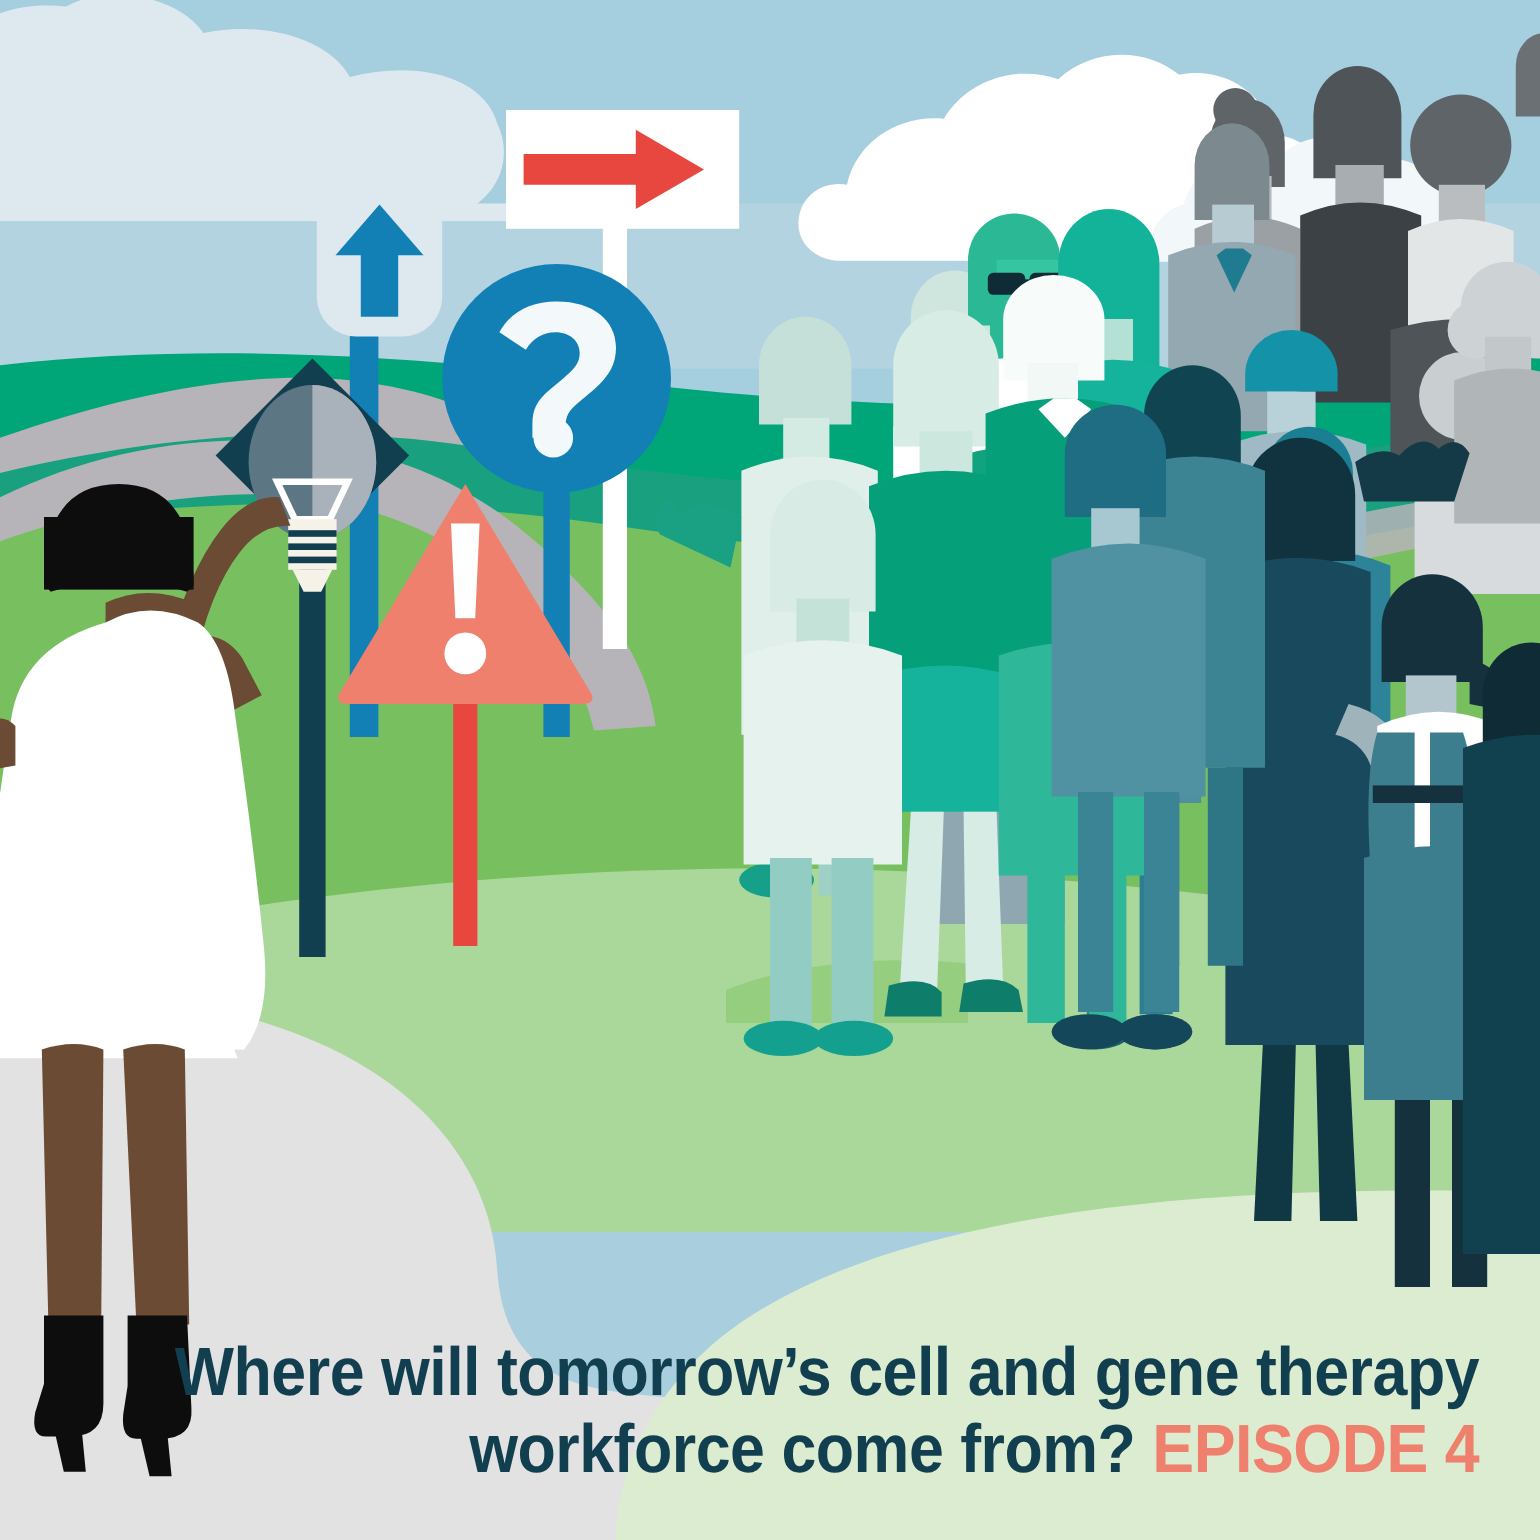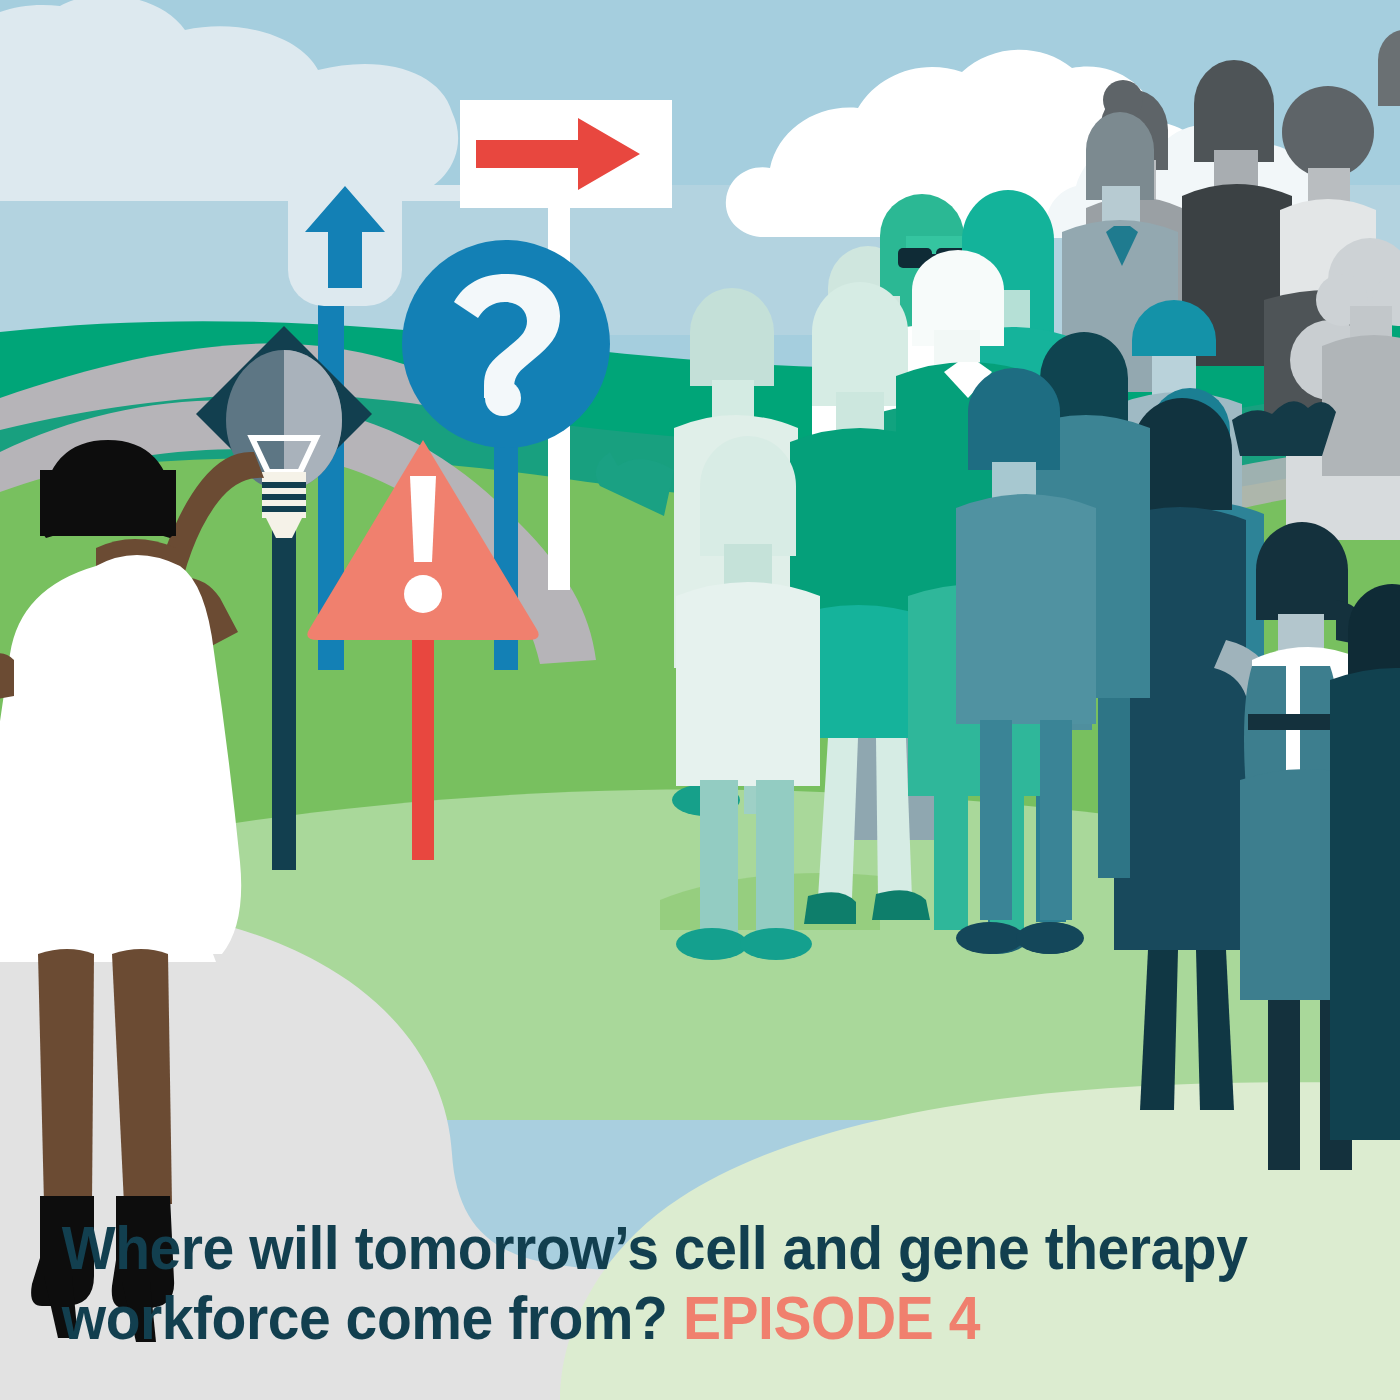--- a/index.html
+++ b/index.html
@@ -1,21 +1,21 @@
 <!DOCTYPE html>
 <html><head>
 <meta charset="utf-8">
 <style>
   html,body{margin:0;padding:0;background:#fff;}
   body{font-family:"Liberation Sans", sans-serif;}
   #stage{position:relative;width:1400px;height:1400px;overflow:hidden;background:#a9cfdf;}
   #art{position:absolute;inset:0;}
   #caption{
-    position:absolute;left:6px;right:0;bottom:48px;
-    text-align:left;
+    position:absolute;left:16px;right:0;bottom:48px;
+    text-align:right;
     line-height:1.12;
     pointer-events:none;
   }
   #caption .line{
     font-family:"Liberation Sans Narrow","Liberation Sans",sans-serif;
     font-weight:bold;
     font-size:62px;
     letter-spacing:-0.5px;
     color:#123f4f;
     transform:scaleX(0.92);

